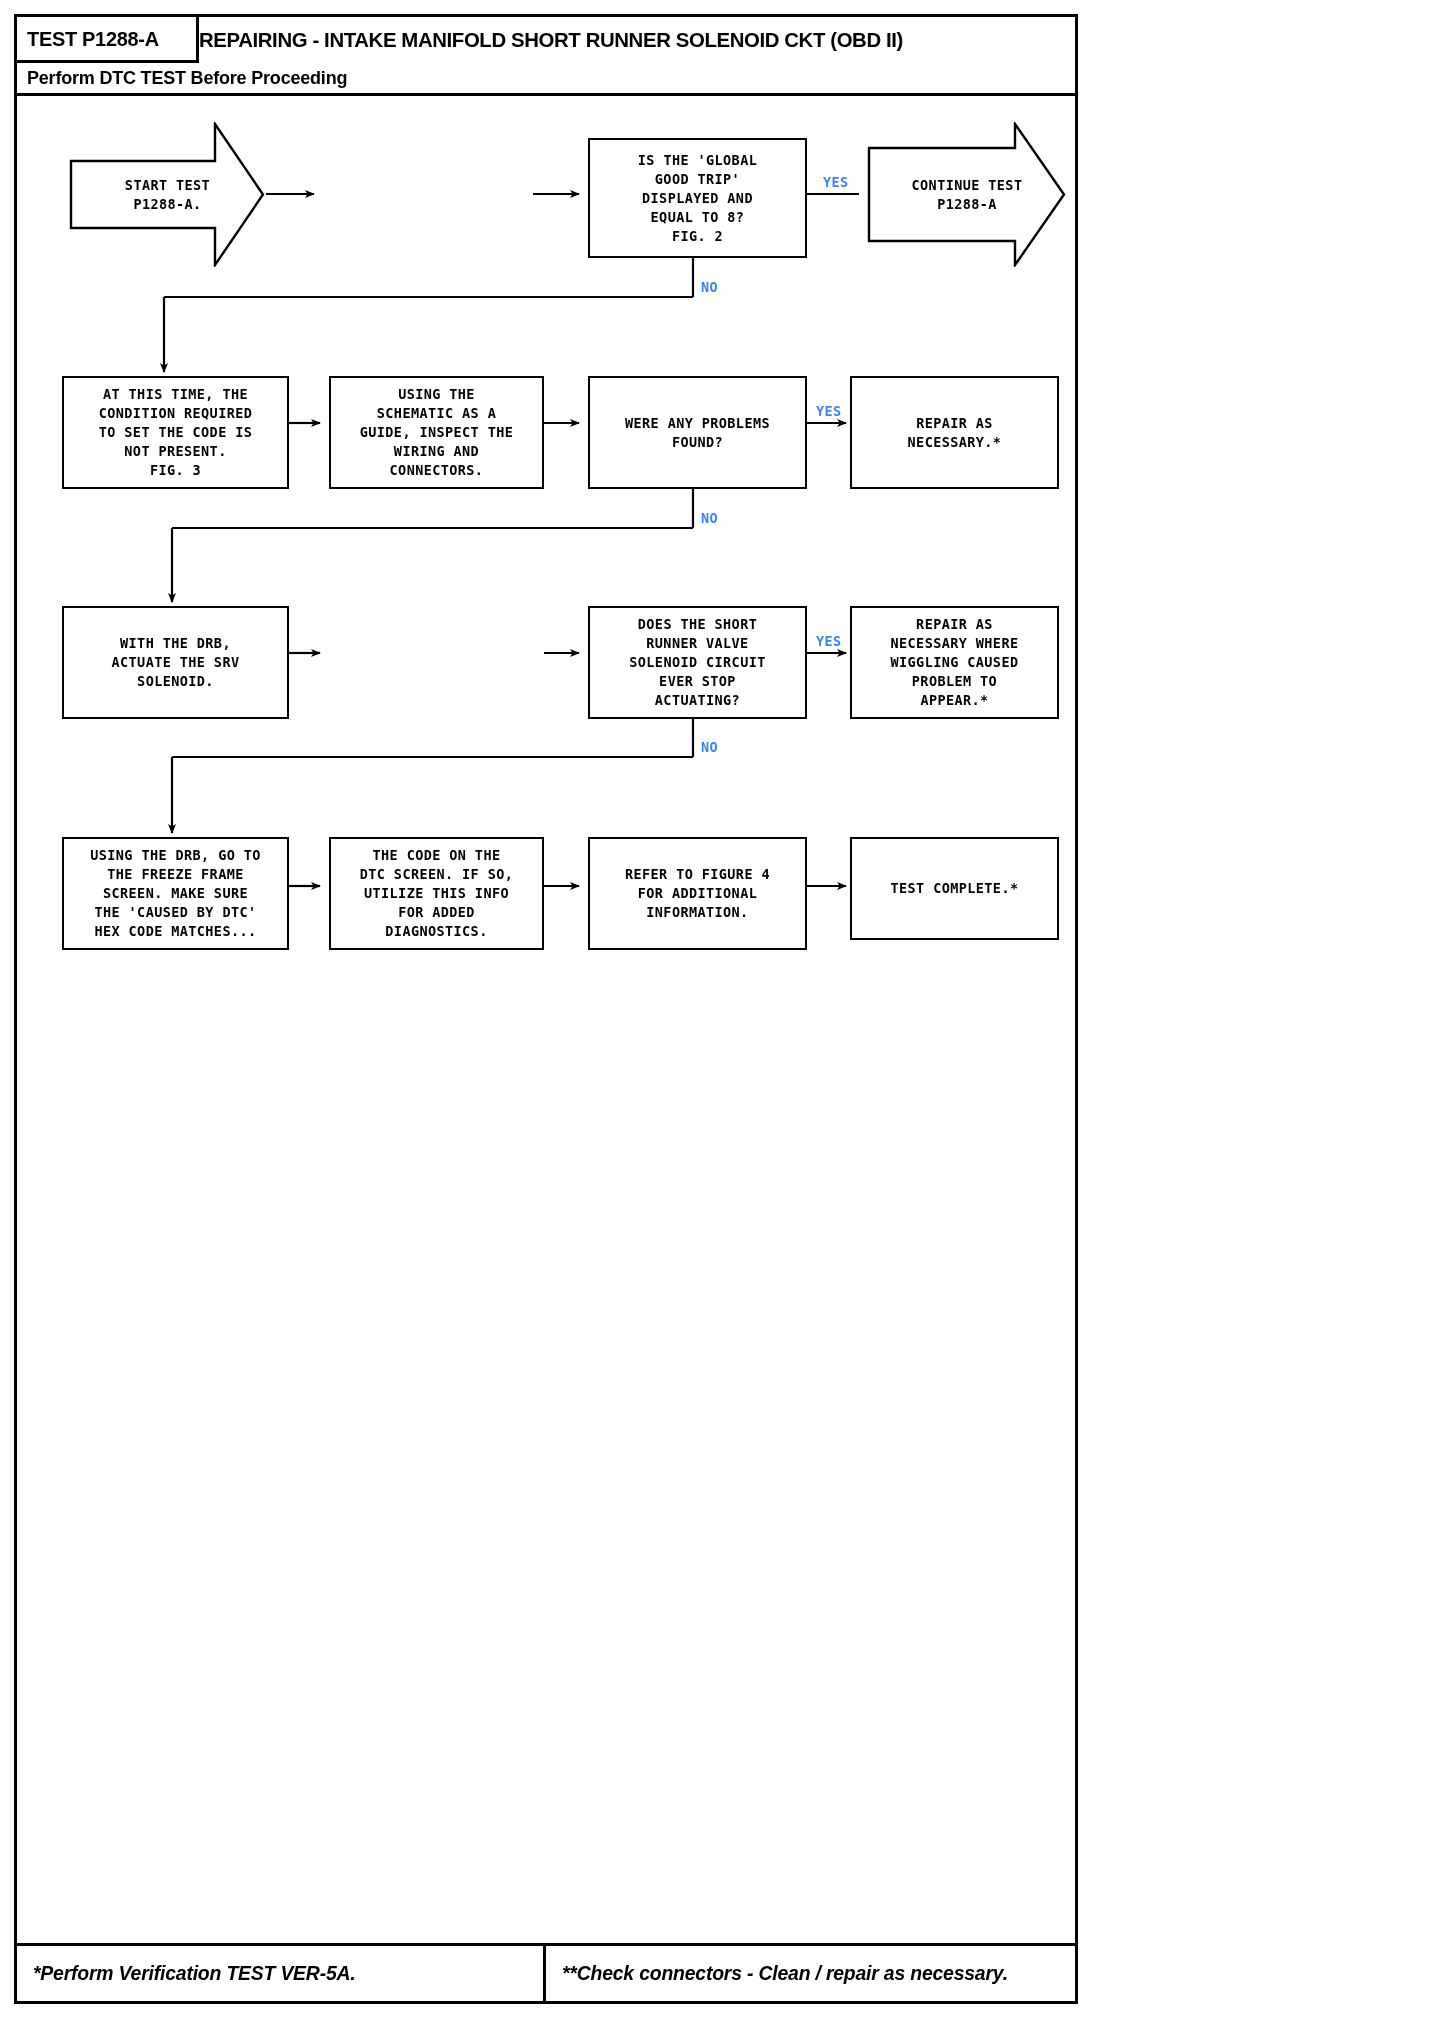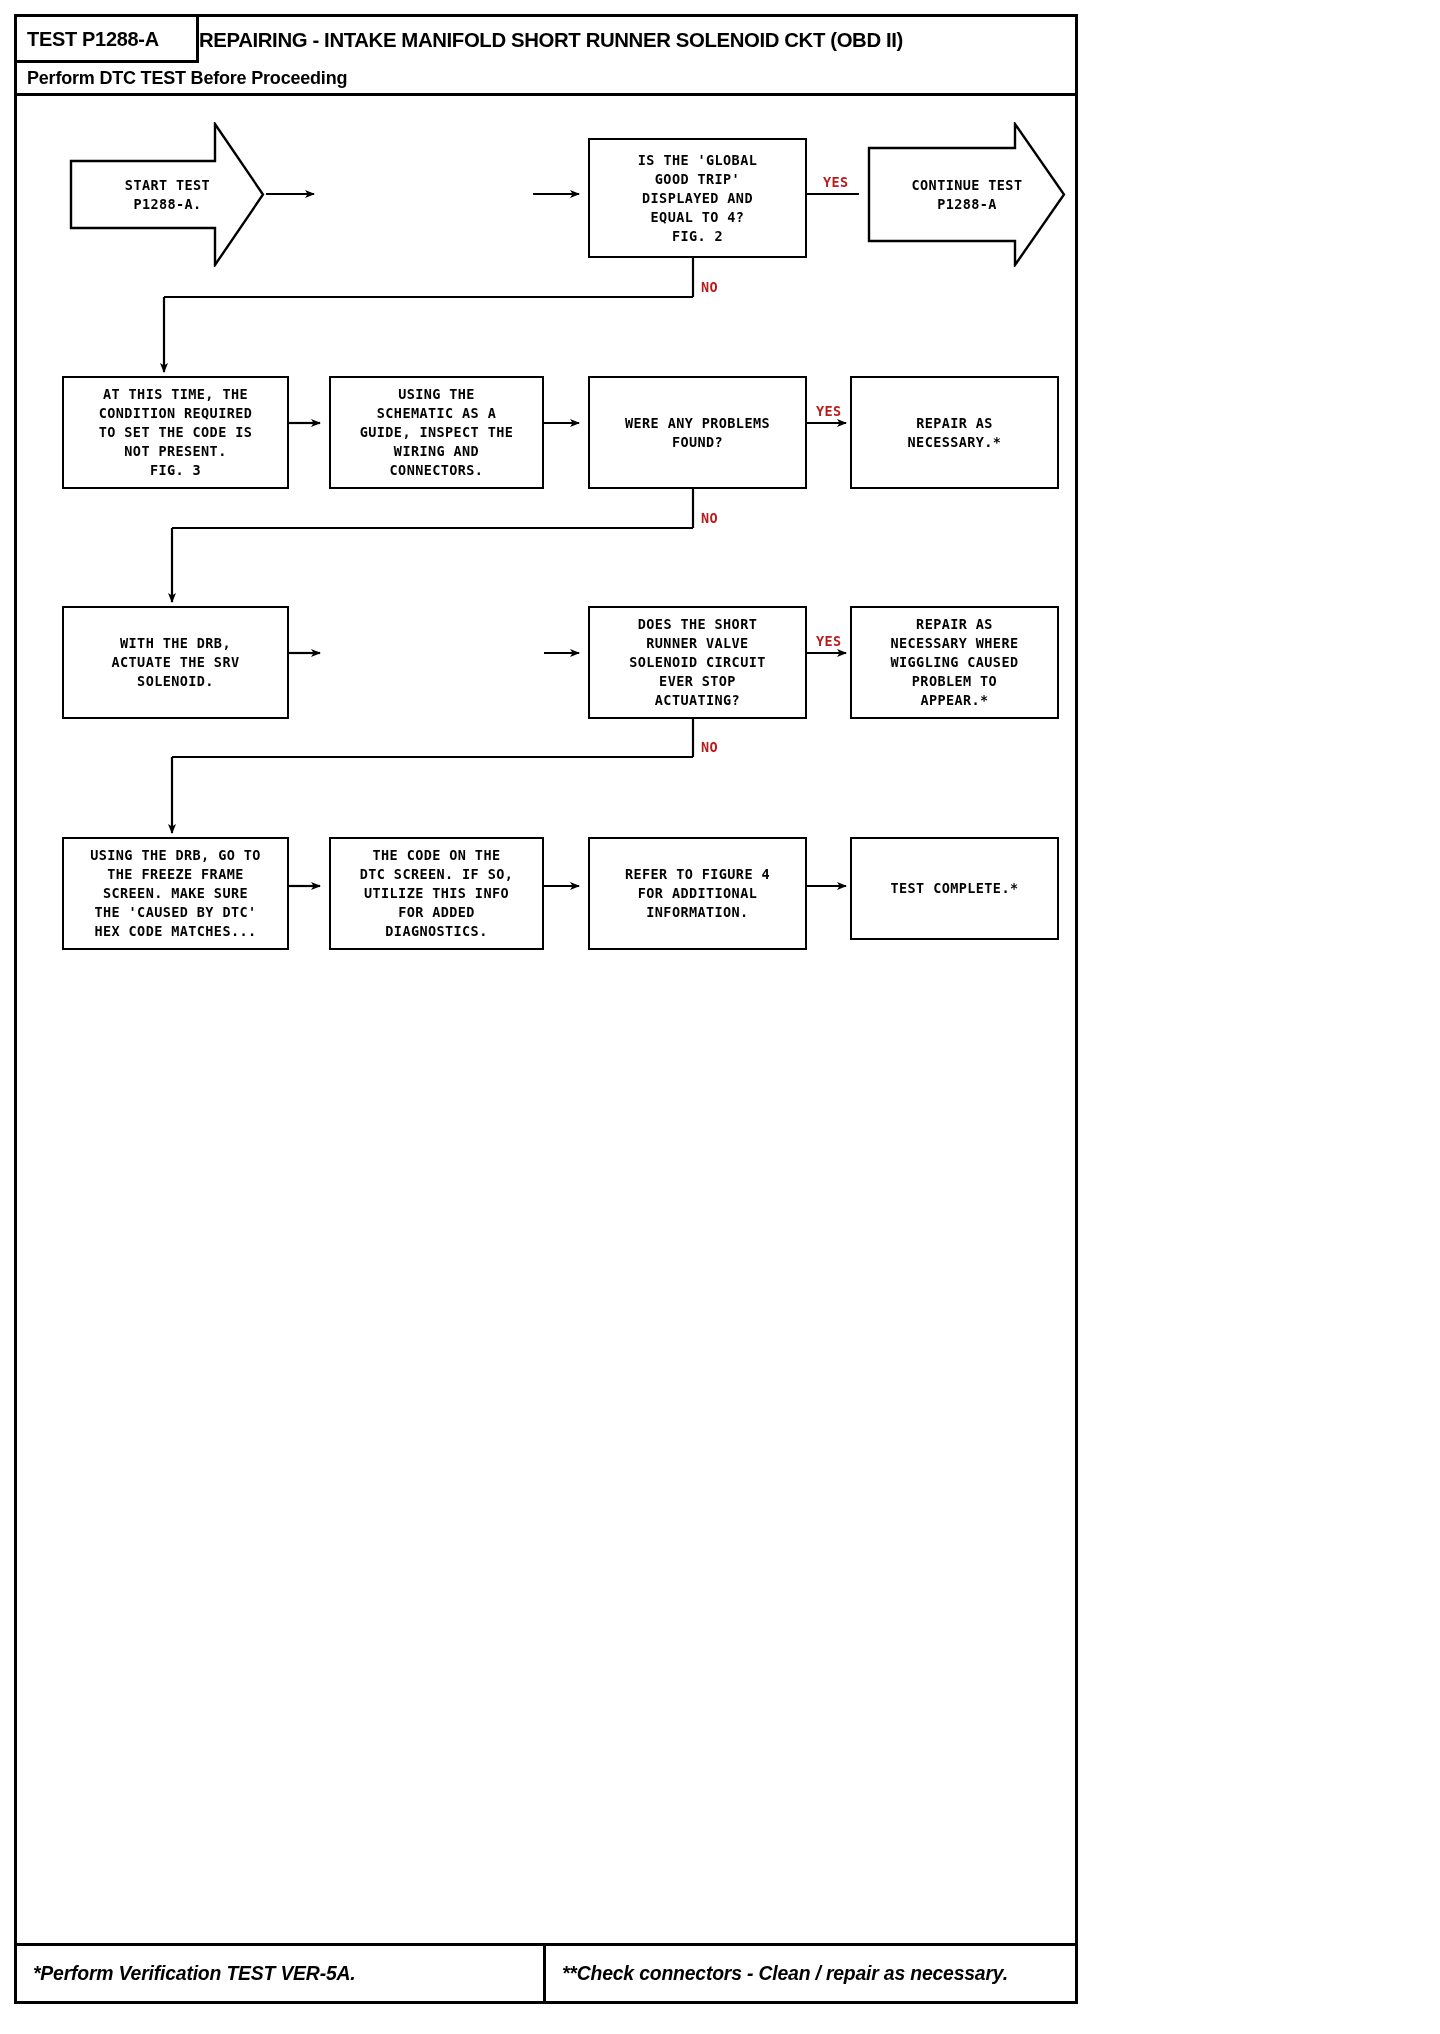--- a/index.html
+++ b/index.html
@@ -137,21 +137,21 @@
     top: 0;
     z-index: 1;
   }
 
   .edge-label {
     position: absolute;
     font-family: "DejaVu Sans Mono", "Liberation Mono", monospace;
     font-size: 13.5px;
     font-weight: 700;
     letter-spacing: 0.4px;
-    color: #b91c1c;
+    color: #3b82f6;
   }
 
   
   #footer-row {
     position: absolute;
     left: 0;
     bottom: 0;
     width: 100%;
     height: 58px;
     border-top: 3px solid #000;
@@ -246,21 +246,21 @@
       </svg>
       <span class="node-text">START TEST
 P1288-A.</span>
     </div>
 
 
     <div class="node" id="n-ggt-check" style="left:571px; top:42px; width:219px; height:120px;">
       <span class="node-text">IS THE 'GLOBAL
 GOOD TRIP'
 DISPLAYED AND
-EQUAL TO 4?
+EQUAL TO 8?
 FIG. 2</span>
     </div>
 
     <div class="arrow-node" id="n-continue" style="left:842px; top:26px; width:200px; height:145px;margin-left:8px;">
       <svg width="200" height="145" viewBox="0 0 200 145">
         <path d="M2,26 L148,26 L148,2 L197,72.5 L148,143 L148,119 L2,119 Z" fill="#fff" stroke="#000" stroke-width="2.4" stroke-linejoin="miter"></path>
       </svg>
       <span class="node-text">CONTINUE TEST
 P1288-A</span>
     </div>

